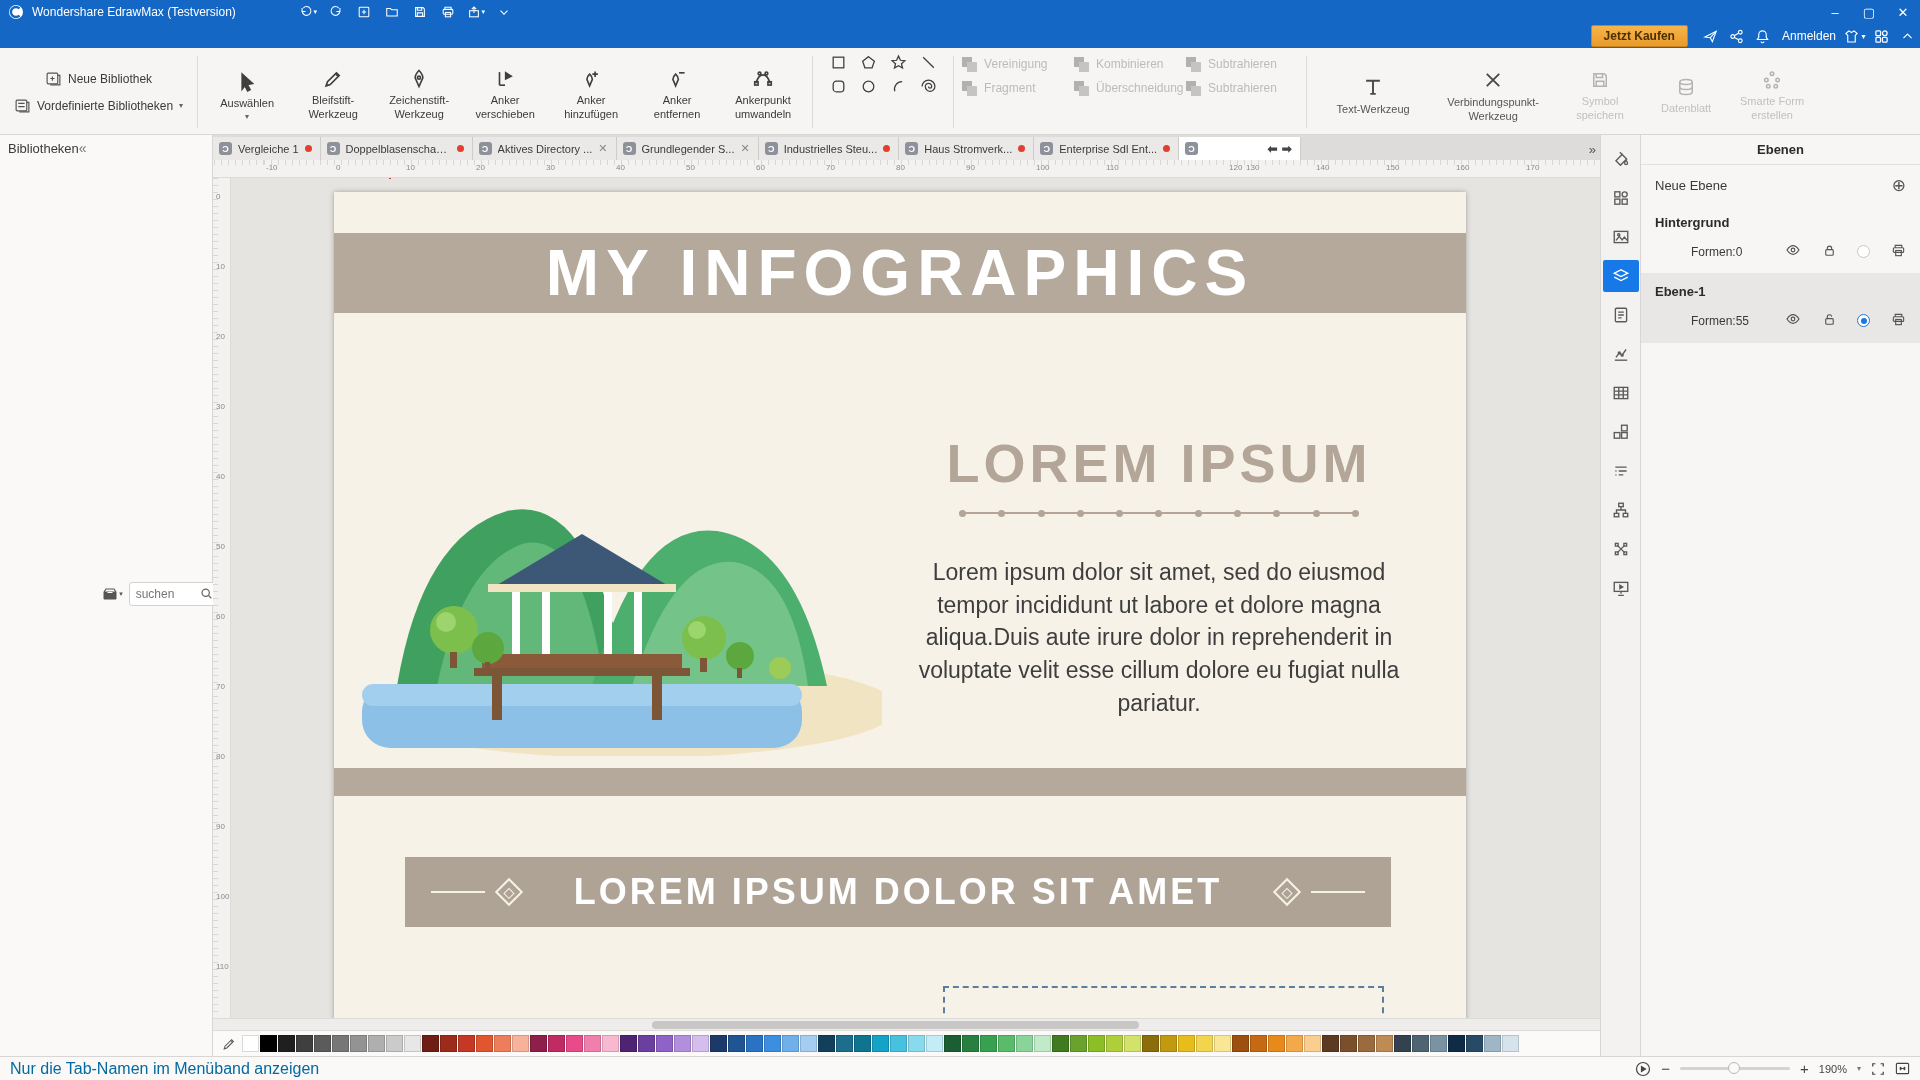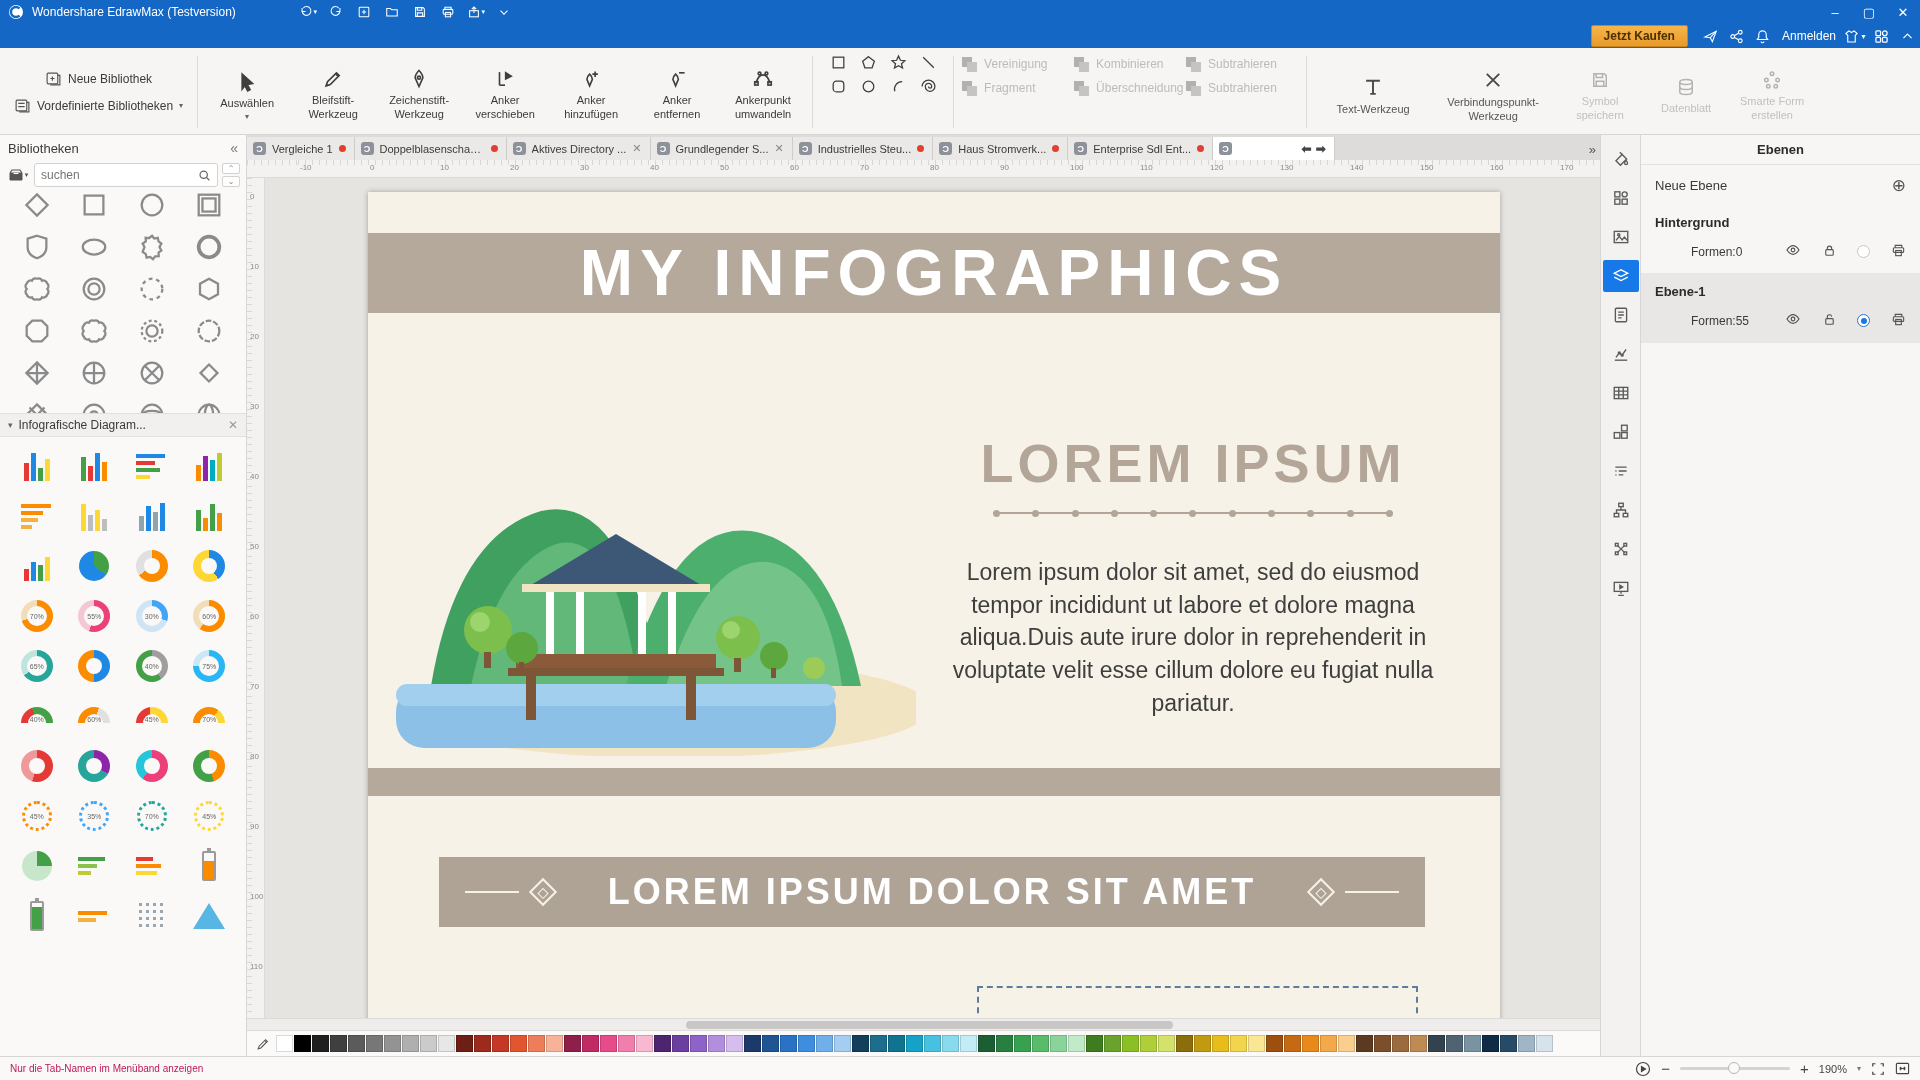--- a/index.html
+++ b/index.html
@@ -58,22 +58,22 @@
   .bigtool .t-label { font-size:11px; color:#555; text-align:center; white-space:pre-line; line-height:1.25;}
   .bigtool svg { stroke:#4A4A4A; }
   .graytool { width:86px; display:flex; flex-direction:column; align-items:center; gap:5px; padding-top:8px; }
   .graytool .t-label { font-size:11px; color:#C2C0BE; text-align:center; white-space:pre-line; line-height:1.25;}
   .graytool svg { stroke:#B5B3B1; }
 
   
   .main { flex:1; display:flex; min-height:0; }
 
   
-  .left-panel { width:247px; background:#FAF9F8; border-right:1px solid #D8D6D4;
-    display:flex; flex-direction:column; flex:0 0 auto; }
+  .left-panel { width:213px; background:#FAF9F8; border-right:1px solid #D8D6D4;
+    display:flex; flex-direction:row; flex:0 0 auto; }
   .lp-head { height:26px; display:flex; align-items:center; justify-content:space-between;
     padding:0 8px; font-size:13px; color:#3A3A3A; }
   .lp-collapse { color:#777; font-size:14px; }
   .lp-search { display:flex; align-items:center; gap:4px; padding:2px 6px 6px 6px; }
   .lp-search .drawer { width:24px; height:22px; display:flex; align-items:center; justify-content:center; }
   .lp-search .drawer svg { stroke:#555; fill:#555; }
   .search-box { flex:1; height:24px; background:#fff; border:1px solid #D4D2D0; border-radius:3px;
     display:flex; align-items:center; padding:0 6px; gap:4px; }
   .search-box input { border:none; outline:none; flex:1; width:60px; font-size:12px; color:#444;
     font-family:"Liberation Sans",sans-serif; background:transparent; }
@@ -179,21 +179,21 @@
   .layer-icons { display:flex; flex:1; justify-content:space-between; align-items:center; padding-left:4px; }
   .layer-icons svg { stroke:#555; }
   .radio { width:13px; height:13px; border-radius:50%; border:1px solid #C9C7C5; background:#fff; position:relative; }
   .radio.on { border-color:#1779E8; }
   .radio.on::after { content:""; position:absolute; left:2.5px; top:2.5px; width:6px; height:6px;
     border-radius:50%; background:#1779E8; }
 
   
   .statusbar { height:24px; background:#FAF9F8; border-top:1px solid #D8D6D4;
     display:flex; align-items:center; padding:0 10px; flex:0 0 auto; }
-  .sb-text { font-size:10px; color:#be185d; }
+  .sb-text { font-size:16px; color:#0369a1; }
   .sb-right { margin-left:auto; display:flex; align-items:center; gap:10px; color:#444; }
   .sb-right svg { stroke:#444; }
   .zoom-slider { width:110px; height:3px; background:#D5D3D1; border-radius:2px; position:relative; }
   .zoom-slider .knob { position:absolute; left:48px; top:-5px; width:12px; height:12px;
     border-radius:50%; background:#FBFAF9; border:1px solid #B9B7B5; }
   .zoom-pct { font-size:11px; }
   .sb-caret { font-size:8px; color:#777; }
 
   
   .t-donut { width:32px; height:32px; border-radius:50%; position:relative; }
@@ -966,21 +966,21 @@
           <span class="num" style="left: 261px;">20</span>
           <span class="num" style="left: 331px;">30</span>
           <span class="num" style="left: 401px;">40</span>
           <span class="num" style="left: 471px;">50</span>
           <span class="num" style="left: 541px;">60</span>
           <span class="num" style="left: 611px;">70</span>
           <span class="num" style="left: 681px;">80</span>
           <span class="num" style="left: 751px;">90</span>
           <span class="num" style="left: 821px;">100</span>
           <span class="num" style="left: 891px;">110</span>
-          <span class="num" style="left: 961px;">120</span>
+          <span class="num" style="left: 1014px;">120</span>
           <span class="num" style="left: 1031px;">130</span>
           <span class="num" style="left: 1101px;">140</span>
           <span class="num" style="left: 1171px;">150</span>
           <span class="num" style="left: 1241px;">160</span>
           <span class="num" style="left: 1311px;">170</span>
         </div>
       <div class="canvas">
         <div class="ruler-v" id="ruler-v">
             <span class="num" style="top: 14px;">0</span>
             <span class="num" style="top: 84px;">10</span>

